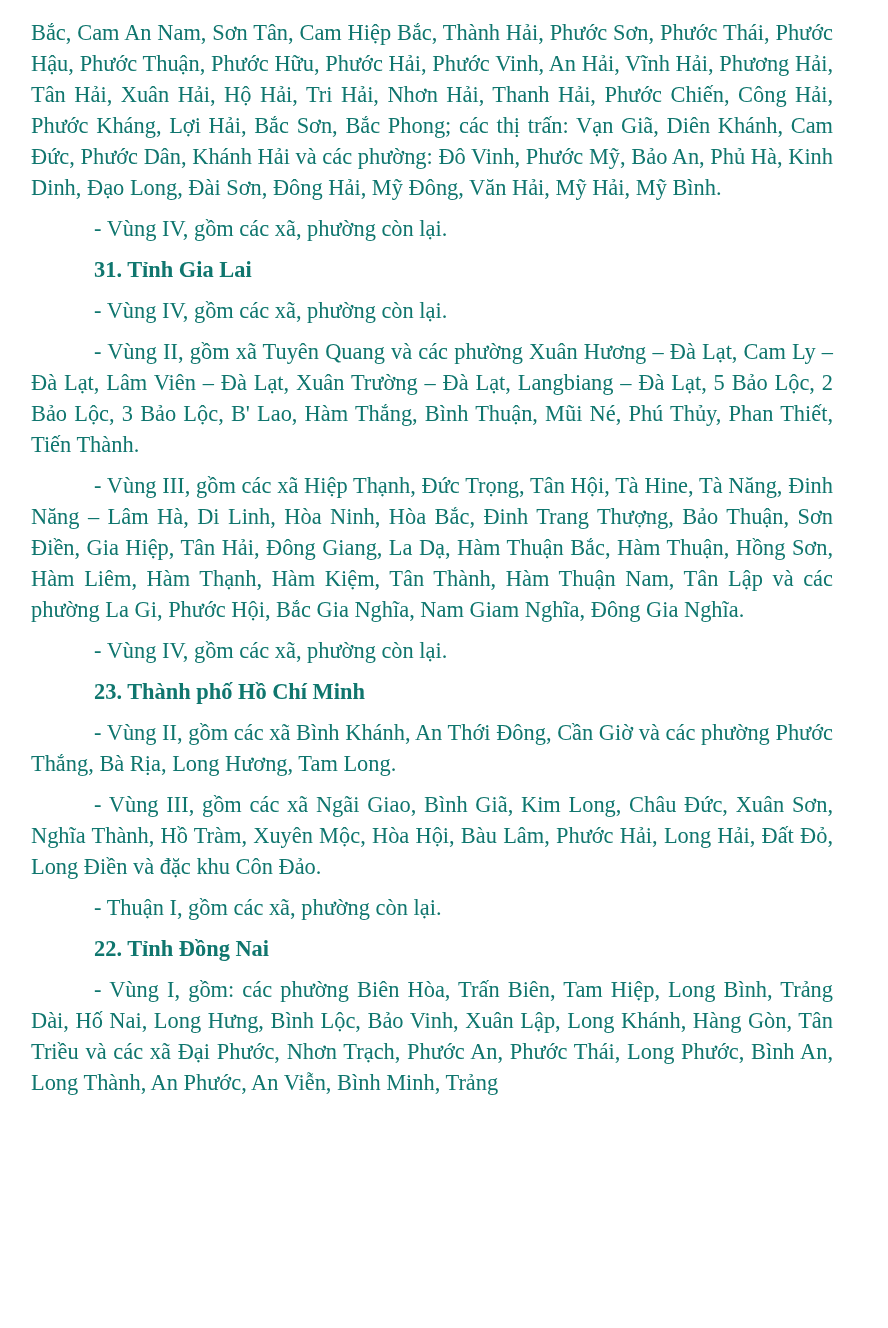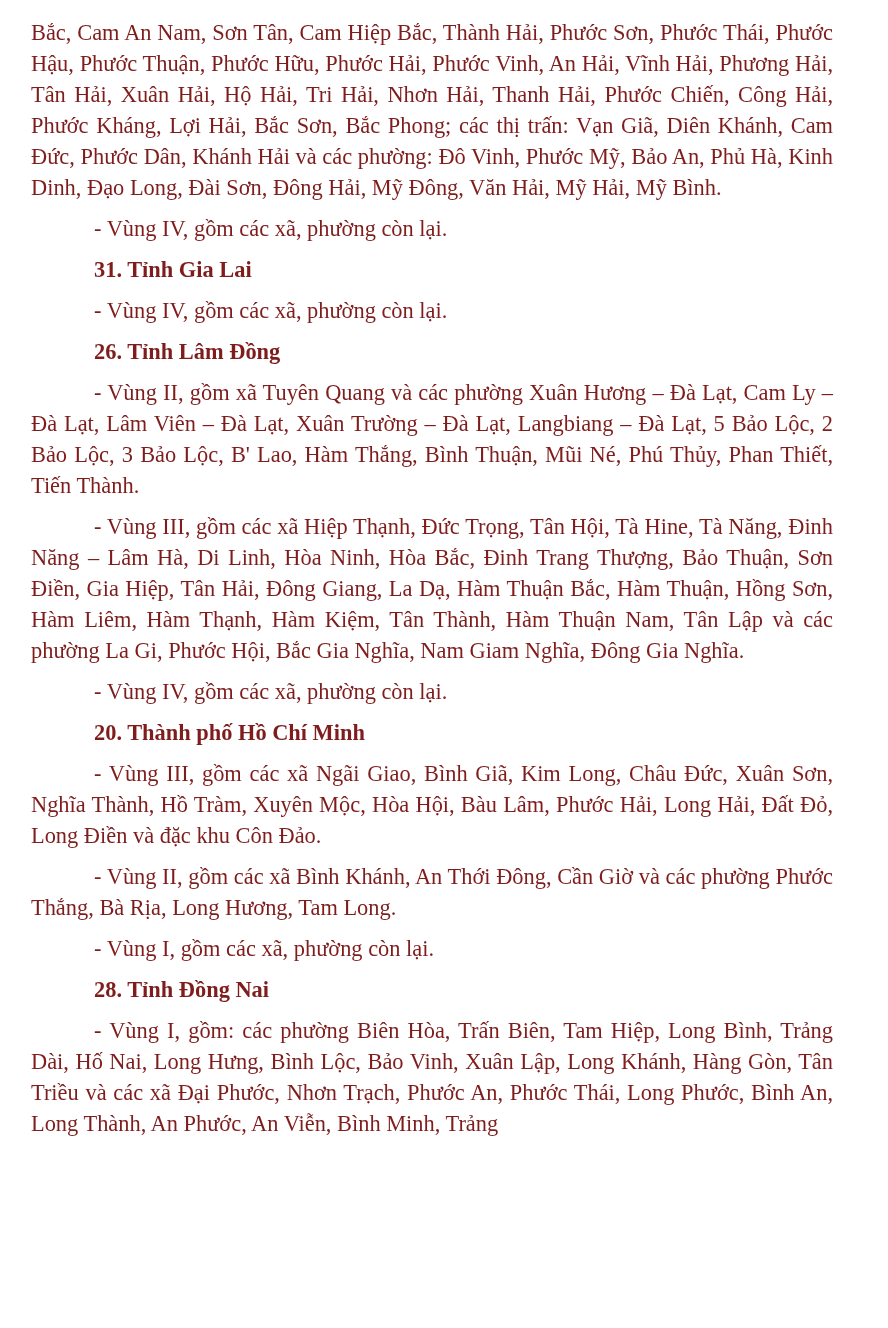--- a/index.html
+++ b/index.html
@@ -3,41 +3,40 @@
 <meta charset="utf-8">
 <style>
   html, body { margin: 0; padding: 0; background: #ffffff; }
   body { width: 888px; height: 1328px; overflow: hidden; }
   .page {
     position: relative;
     padding: 17px 55px 0 31px;
     font-family: "Liberation Serif", "DejaVu Serif", serif;
     font-size: 22.4px;
     line-height: 31px;
-    color: #7f1d1d;
+    color: #0f766e;
   }
   .para { margin: 0 0 10px 0; text-align: justify; text-align-last: left; }
   .indent { text-indent: 63px; }
   .heading { margin: 0 0 10px 0; padding-left: 63px; font-weight: bold; }
 </style>
 </head>
 <body>
 
 <div class="page">
   <p class="para">Bắc, Cam An Nam, Sơn Tân, Cam Hiệp Bắc, Thành Hải, Phước Sơn, Phước Thái, Phước Hậu, Phước Thuận, Phước Hữu, Phước Hải, Phước Vinh, An Hải, Vĩnh Hải, Phương Hải, Tân Hải, Xuân Hải, Hộ Hải, Tri Hải, Nhơn Hải, Thanh Hải, Phước Chiến, Công Hải, Phước Kháng, Lợi Hải, Bắc Sơn, Bắc Phong; các thị trấn: Vạn Giã, Diên Khánh, Cam Đức, Phước Dân, Khánh Hải và các phường: Đô Vinh, Phước Mỹ, Bảo An, Phủ Hà, Kinh Dinh, Đạo Long, Đài Sơn, Đông Hải, Mỹ Đông, Văn Hải, Mỹ Hải, Mỹ Bình.</p>
   <p class="para indent">- Vùng IV, gồm các xã, phường còn lại.</p>
 
   <div class="heading">31. Tỉnh Gia Lai</div>
   <p class="para indent">- Vùng IV, gồm các xã, phường còn lại.</p>
 
-  <div class="heading">26. Tỉnh Lâm Đồng</div>
   <p class="para indent">- Vùng II, gồm xã Tuyên Quang và các phường Xuân Hương – Đà Lạt, Cam Ly – Đà Lạt, Lâm Viên – Đà Lạt, Xuân Trường – Đà Lạt, Langbiang – Đà Lạt, 5 Bảo Lộc, 2 Bảo Lộc, 3 Bảo Lộc, B' Lao, Hàm Thắng, Bình Thuận, Mũi Né, Phú Thủy, Phan Thiết, Tiến Thành.</p>
   <p class="para indent">- Vùng III, gồm các xã Hiệp Thạnh, Đức Trọng, Tân Hội, Tà Hine, Tà Năng, Đinh Năng – Lâm Hà, Di Linh, Hòa Ninh, Hòa Bắc, Đinh Trang Thượng, Bảo Thuận, Sơn Điền, Gia Hiệp, Tân Hải, Đông Giang, La Dạ, Hàm Thuận Bắc, Hàm Thuận, Hồng Sơn, Hàm Liêm, Hàm Thạnh, Hàm Kiệm, Tân Thành, Hàm Thuận Nam, Tân Lập và các phường La Gi, Phước Hội, Bắc Gia Nghĩa, Nam Giam Nghĩa, Đông Gia Nghĩa.</p>
   <p class="para indent">- Vùng IV, gồm các xã, phường còn lại.</p>
 
-  <div class="heading">20. Thành phố Hồ Chí Minh</div>
+  <div class="heading">23. Thành phố Hồ Chí Minh</div>
+  <p class="para indent">- Vùng II, gồm các xã Bình Khánh, An Thới Đông, Cần Giờ và các phường Phước Thắng, Bà Rịa, Long Hương, Tam Long.</p>
   <p class="para indent">- Vùng III, gồm các xã Ngãi Giao, Bình Giã, Kim Long, Châu Đức, Xuân Sơn, Nghĩa Thành, Hồ Tràm, Xuyên Mộc, Hòa Hội, Bàu Lâm, Phước Hải, Long Hải, Đất Đỏ, Long Điền và đặc khu Côn Đảo.</p>
-  <p class="para indent">- Vùng II, gồm các xã Bình Khánh, An Thới Đông, Cần Giờ và các phường Phước Thắng, Bà Rịa, Long Hương, Tam Long.</p>
-  <p class="para indent">- Vùng I, gồm các xã, phường còn lại.</p>
+  <p class="para indent">- Thuận I, gồm các xã, phường còn lại.</p>
 
-  <div class="heading">28. Tỉnh Đồng Nai</div>
+  <div class="heading">22. Tỉnh Đồng Nai</div>
   <p class="para indent">- Vùng I, gồm: các phường Biên Hòa, Trấn Biên, Tam Hiệp, Long Bình, Trảng Dài, Hố Nai, Long Hưng, Bình Lộc, Bảo Vinh, Xuân Lập, Long Khánh, Hàng Gòn, Tân Triều và các xã Đại Phước, Nhơn Trạch, Phước An, Phước Thái, Long Phước, Bình An, Long Thành, An Phước, An Viễn, Bình Minh, Trảng</p>
 </div>
 
 </body></html>

